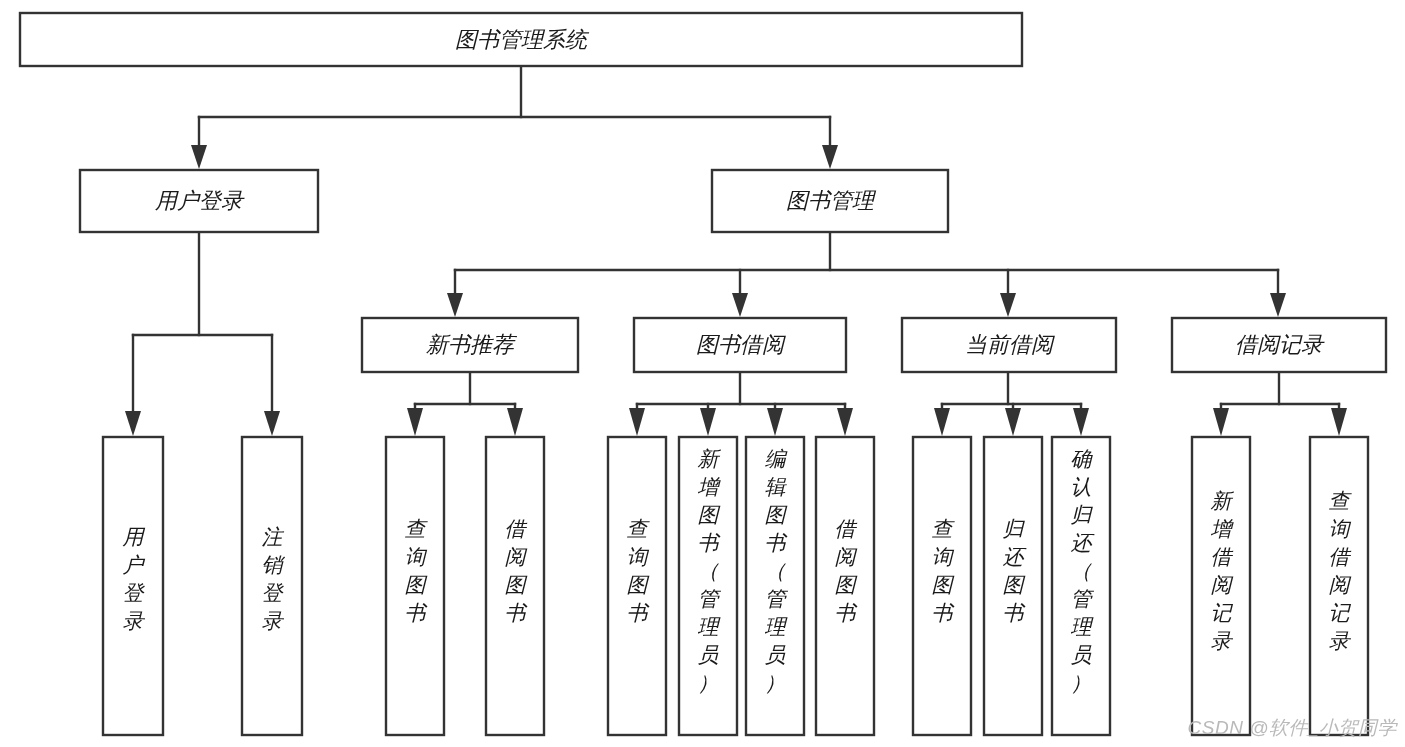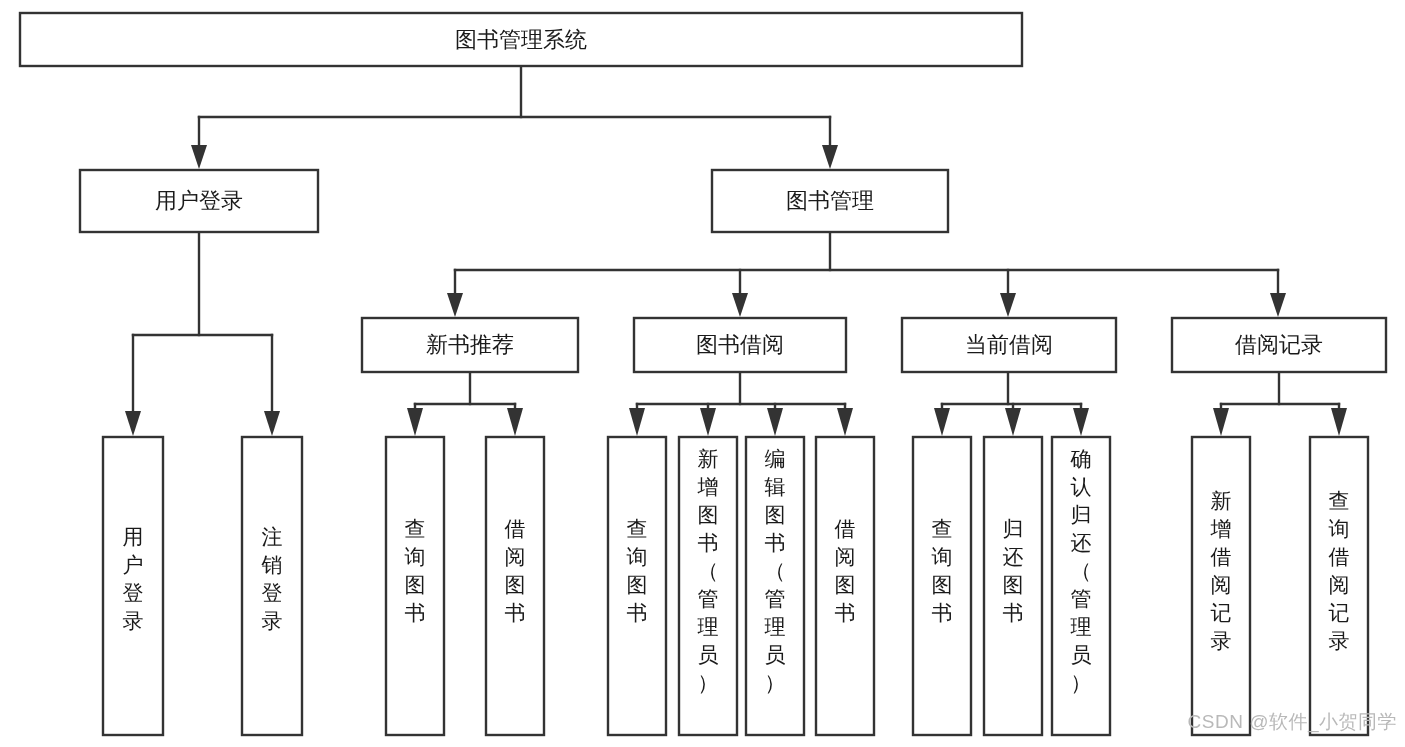--- a/index.html
+++ b/index.html
@@ -9,20 +9,21 @@
   }
   body {
     font-family: "Liberation Sans", "DejaVu Sans", sans-serif;
   }
   #canvas {
     position: relative;
     width: 1405px;
     height: 747px;
     background: #ffffff;
     overflow: hidden;
+    font-style: italic;
   }
   svg.diagram {
     position: absolute;
     left: 0;
     top: 0;
     width: 1405px;
     height: 747px;
   }
   .node-box {
     fill: #ffffff;
@@ -48,21 +49,21 @@
   }
   .node-label-v {
     font-family: "Liberation Sans", "DejaVu Sans", sans-serif;
     font-size: 21px;
     fill: #1a1a1a;
     text-anchor: middle;
   }
   .watermark {
     position: absolute;
     right: 8px;
-    bottom: 12px;
+    bottom: 6px;
     font-family: "Liberation Sans", "DejaVu Sans", sans-serif;
     font-size: 19px;
     color: #b9b9b9;
     letter-spacing: 0.5px;
     white-space: nowrap;
     user-select: none;
   }
 </style>
 </head>
 <body>

